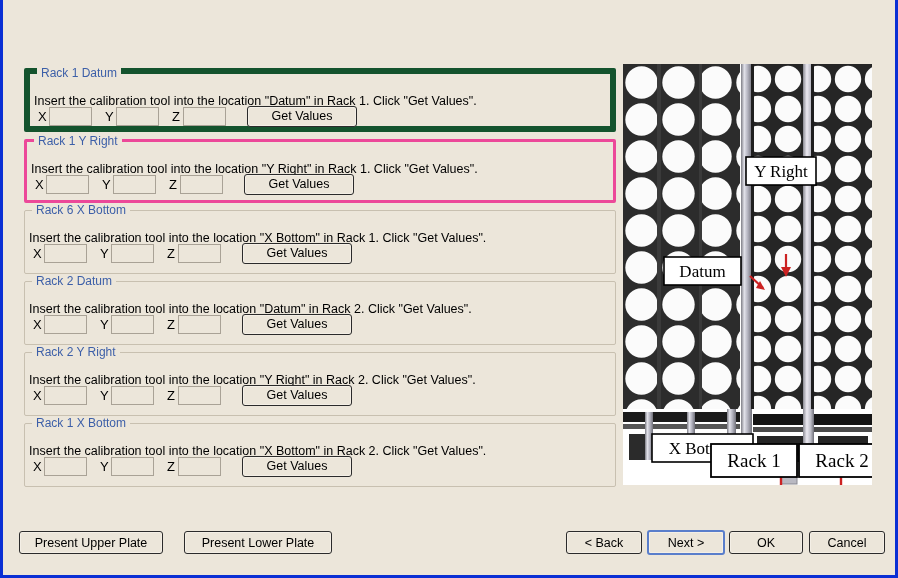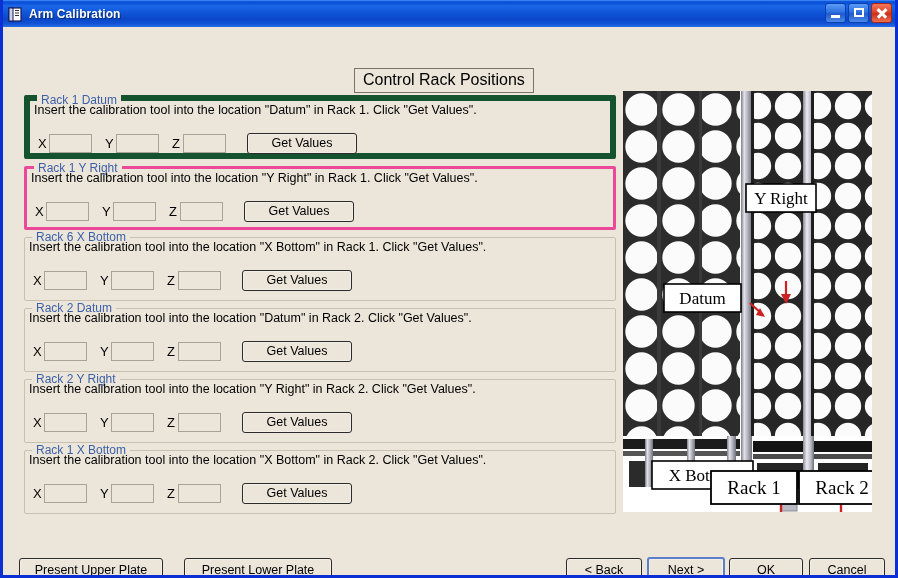--- a/index.html
+++ b/index.html
@@ -148,21 +148,21 @@
     left: 7px;
     padding: 0 4px;
     background: #ece6da;
     color: #3c5fa8;
     font-size: 12px;
     font-family: "Liberation Sans", sans-serif;
     white-space: nowrap;
   }
   .gb-desc {
     position: absolute;
-    top: 2px;
+    top: 20px;
     left: 4px;
     font-size: 12.5px;
     color: #000000;
     font-family: "Liberation Sans", sans-serif;
     white-space: nowrap;
   }
   .gb-row {
     position: absolute;
     top: 32px;
     left: 8px;
@@ -239,42 +239,23 @@
   #back-btn      { left: 563px; top: 531px; width: 76px; }
   #next-btn      { left: 644px; top: 530px; width: 78px; height: 25px; }
   #ok-btn        { left: 726px; top: 531px; width: 74px; }
   #cancel-btn    { left: 806px; top: 531px; width: 76px; }
 </style>
 </head>
 <body>
 
 <div class="window">
 
-  <div class="titlebar">
-    <span class="title-icon">
-      <svg width="17" height="17" viewBox="0 0 17 17">
-        <rect x="2" y="2" width="12" height="13" fill="#ffffff" stroke="#1a1a5a" stroke-width="1.2"></rect>
-        <rect x="2" y="2" width="4" height="13" fill="#c9d4e8" stroke="#1a1a5a" stroke-width="1"></rect>
-        <line x1="8" y1="4.5" x2="12" y2="4.5" stroke="#333" stroke-width="1"></line>
-        <line x1="8" y1="7" x2="12" y2="7" stroke="#333" stroke-width="1"></line>
-        <line x1="8" y1="9.5" x2="12" y2="9.5" stroke="#333" stroke-width="1"></line>
-      </svg>
-    </span>
-    <span class="title-text">Arm Calibration</span>
-
-    <div class="title-buttons">
-      <div class="tb-btn tb-min"></div>
-      <div class="tb-btn tb-max"></div>
-      <div class="tb-btn tb-close"></div>
-    </div>
-  </div>
 
   <div class="client">
 
-    <div class="page-title">Control Rack Positions</div>
 
     <div class="groups">
 
       <fieldset class="groupbox" style="border:6px solid #14532d;padding:0;margin:0 0 7px 0;">
         <div class="gb-legend">Rack 1 Datum</div>
         <div class="gb-desc">Insert the calibration tool into the location "Datum" in Rack 1.  Click "Get Values".</div>
         <div class="gb-row">
           <span class="axis-label">X</span>
           <input class="val-input" type="text" value="" style="">
           <span class="axis-label">Y</span>

